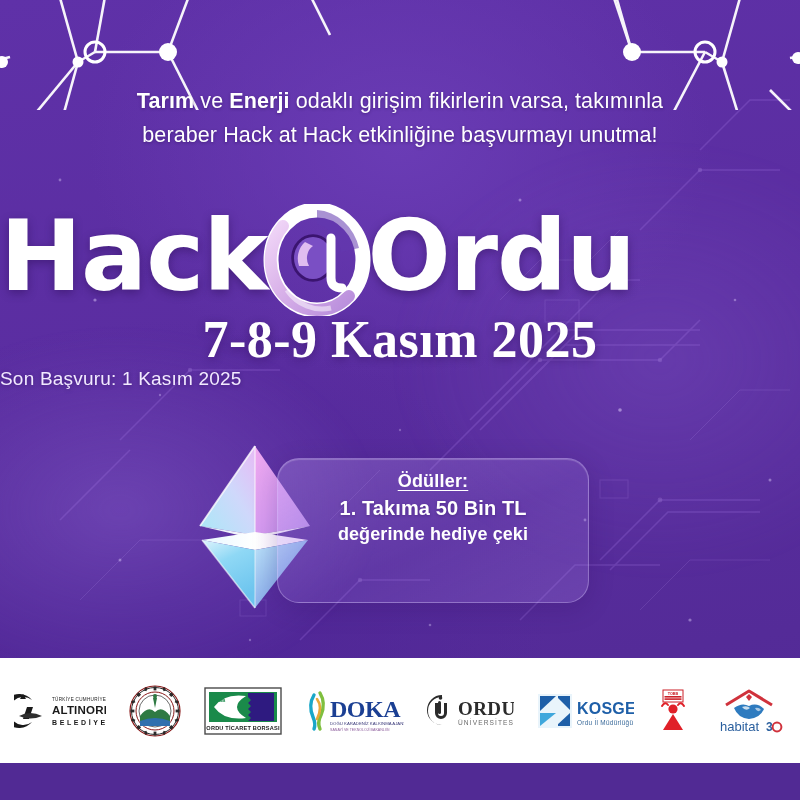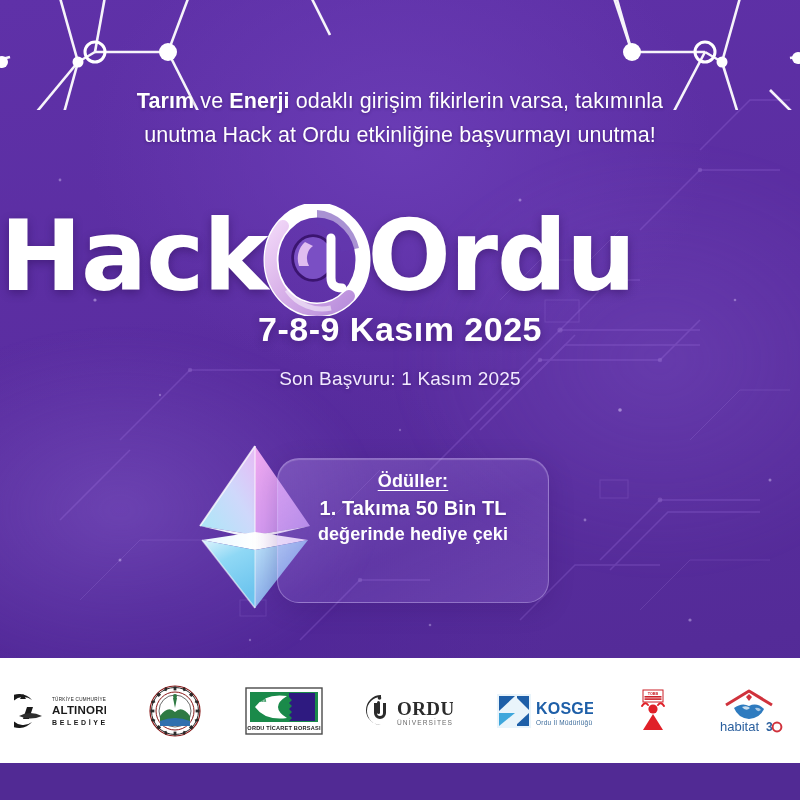--- a/index.html
+++ b/index.html
@@ -100,30 +100,30 @@
     position: relative;
     top: 4px;
   }
 
   
   .date-main {
     position: absolute;
     top: 310px; left: 0; right: 0;
     text-align: center;
     color: #ffffff;
-    font-size: 34px;
+    font-size: 52px;
     font-weight: 700;
     letter-spacing: 0.5px;
-    font-family: Liberation Sans, sans-serif;
+    font-family: Liberation Serif, serif;
     text-shadow: 0 2px 8px rgba(35,8,70,0.40);
   }
   .date-deadline {
     position: absolute;
     top: 368px; left: 0; right: 0;
-    text-align: center;
+    text-align: left;
     color: #f2eaff;
     font-size: 19px;
     font-weight: 400;
     letter-spacing: 0.2px;
     text-shadow: 0 1px 4px rgba(35,8,70,0.40);
   }
 
   
   .diamond {
     position: absolute;
@@ -131,21 +131,21 @@
     top: 440px;
     width: 130px;
     height: 172px;
   }
 
   
   .prizes {
     position: absolute;
     left: 277px;
     top: 458px;
-    width: 272px;
+    width: 312px;
     height: 145px;
     border-radius: 22px;
     background: linear-gradient(155deg, rgba(190,160,240,0.30) 0%, rgba(160,125,225,0.18) 55%, rgba(175,140,235,0.24) 100%);
     border: 1px solid rgba(222,205,252,0.35);
     box-shadow: 0 6px 26px rgba(40,10,80,0.18), inset 0 1px 1px rgba(255,255,255,0.22);
     box-sizing: border-box;
     padding-top: 12px;
     text-align: center;
   }
   .prizes-title {
@@ -298,21 +298,21 @@
       <circle cx="798" cy="58" r="6"></circle>
     </g>
     <g stroke="#ffffff" stroke-width="3" fill="none">
       <circle cx="95" cy="52" r="10"></circle>
       <circle cx="705" cy="52" r="10"></circle>
     </g>
   </svg>
 
   <div class="headline">
     <span><b>Tarım</b><span> ve </span><b>Enerji</b><span> odaklı girişim fikirlerin varsa, takımınla</span></span><br>
-    <span>unutma Hack at Ordu etkinliğine başvurmayı unutma!</span>
+    <span>beraber Hack at Hack etkinliğine başvurmayı unutma!</span>
   </div>
 
   <div class="title-row">
     <span class="title-word">Hack</span>
 
     <svg class="at-mark" viewBox="0 0 108 112">
       <defs>
         <linearGradient id="atShade" x1="0" y1="0" x2="1" y2="1">
           <stop offset="0%" stop-color="#f0d4f7"></stop>
           <stop offset="45%" stop-color="#d7aee8"></stop>
@@ -452,20 +452,32 @@
       <svg width="78" height="48" viewBox="0 0 78 48">
         <rect x="1" y="1" width="76" height="46" fill="#ffffff" stroke="#4a4a4a" stroke-width="1.4"></rect>
         <rect x="5" y="5" width="68" height="30" fill="#1a8a4a"></rect>
         <path d="M44 6 L70 6 L70 34 L44 34 L47 31 L44 28 L47 25 L44 22 L47 19 L44 16 L47 13 L44 10 Z" fill="#2e1a80"></path>
         <path d="M10 20 Q20 6 42 9 Q24 20 42 31 Q20 34 10 20 Z" fill="#ffffff"></path>
         <text x="9" y="15" font-family="Liberation Sans, sans-serif" font-size="4.4" font-weight="bold" fill="#1a8a4a">TOBB</text>
         <text x="39" y="43" font-family="Liberation Sans, sans-serif" font-size="5.6" font-weight="bold" fill="#1a1a1a" text-anchor="middle" letter-spacing="0.2">ORDU TİCARET BORSASI</text>
       </svg>
     </div>
 
+    <div class="logo">
+      <svg width="100" height="48" viewBox="0 0 100 48">
+        <g>
+          <path d="M10 8 Q4 18 9 30 Q12 37 10 42" fill="none" stroke="#1aa7c8" stroke-width="3.4" stroke-linecap="round"></path>
+          <path d="M16 6 Q22 16 17 28 Q13 36 16 42" fill="none" stroke="#7fbf3f" stroke-width="3.4" stroke-linecap="round"></path>
+          <path d="M13 12 Q19 20 13 32" fill="none" stroke="#e8a83a" stroke-width="2.6" stroke-linecap="round"></path>
+        </g>
+        <text x="26" y="30" font-family="Liberation Serif, serif" font-size="24" font-weight="bold" fill="#1b3f93" letter-spacing="-0.5">DOKA</text>
+        <text x="26" y="38" font-family="Liberation Sans, sans-serif" font-size="4.3" fill="#3a3a7a">DOĞU KARADENİZ KALKINMA AJANSI</text>
+        <text x="26" y="44" font-family="Liberation Sans, sans-serif" font-size="3.6" fill="#8a5a9a">SANAYİ VE TEKNOLOJİ BAKANLIĞI</text>
+      </svg>
+    </div>
 
     <div class="logo">
       <svg width="88" height="44" viewBox="0 0 88 44">
         <g fill="#2b2b2b">
           <path d="M16 6 A13 13 0 1 0 16 36 A10 10 0 1 1 16 8 Z"></path>
           <rect x="12" y="12" width="3" height="13" rx="1.5"></rect>
           <path d="M9 14 L9 24 A6 6 0 0 0 21 24 L21 14 L18 14 L18 24 A3 3 0 0 1 12 24 L12 14 Z" fill="#2b2b2b"></path>
           <circle cx="14.5" cy="9" r="1.8"></circle>
         </g>
         <text x="32" y="26" font-family="Liberation Serif, serif" font-size="19" font-weight="bold" fill="#2b2b2b" letter-spacing="0.4">ORDU</text>

